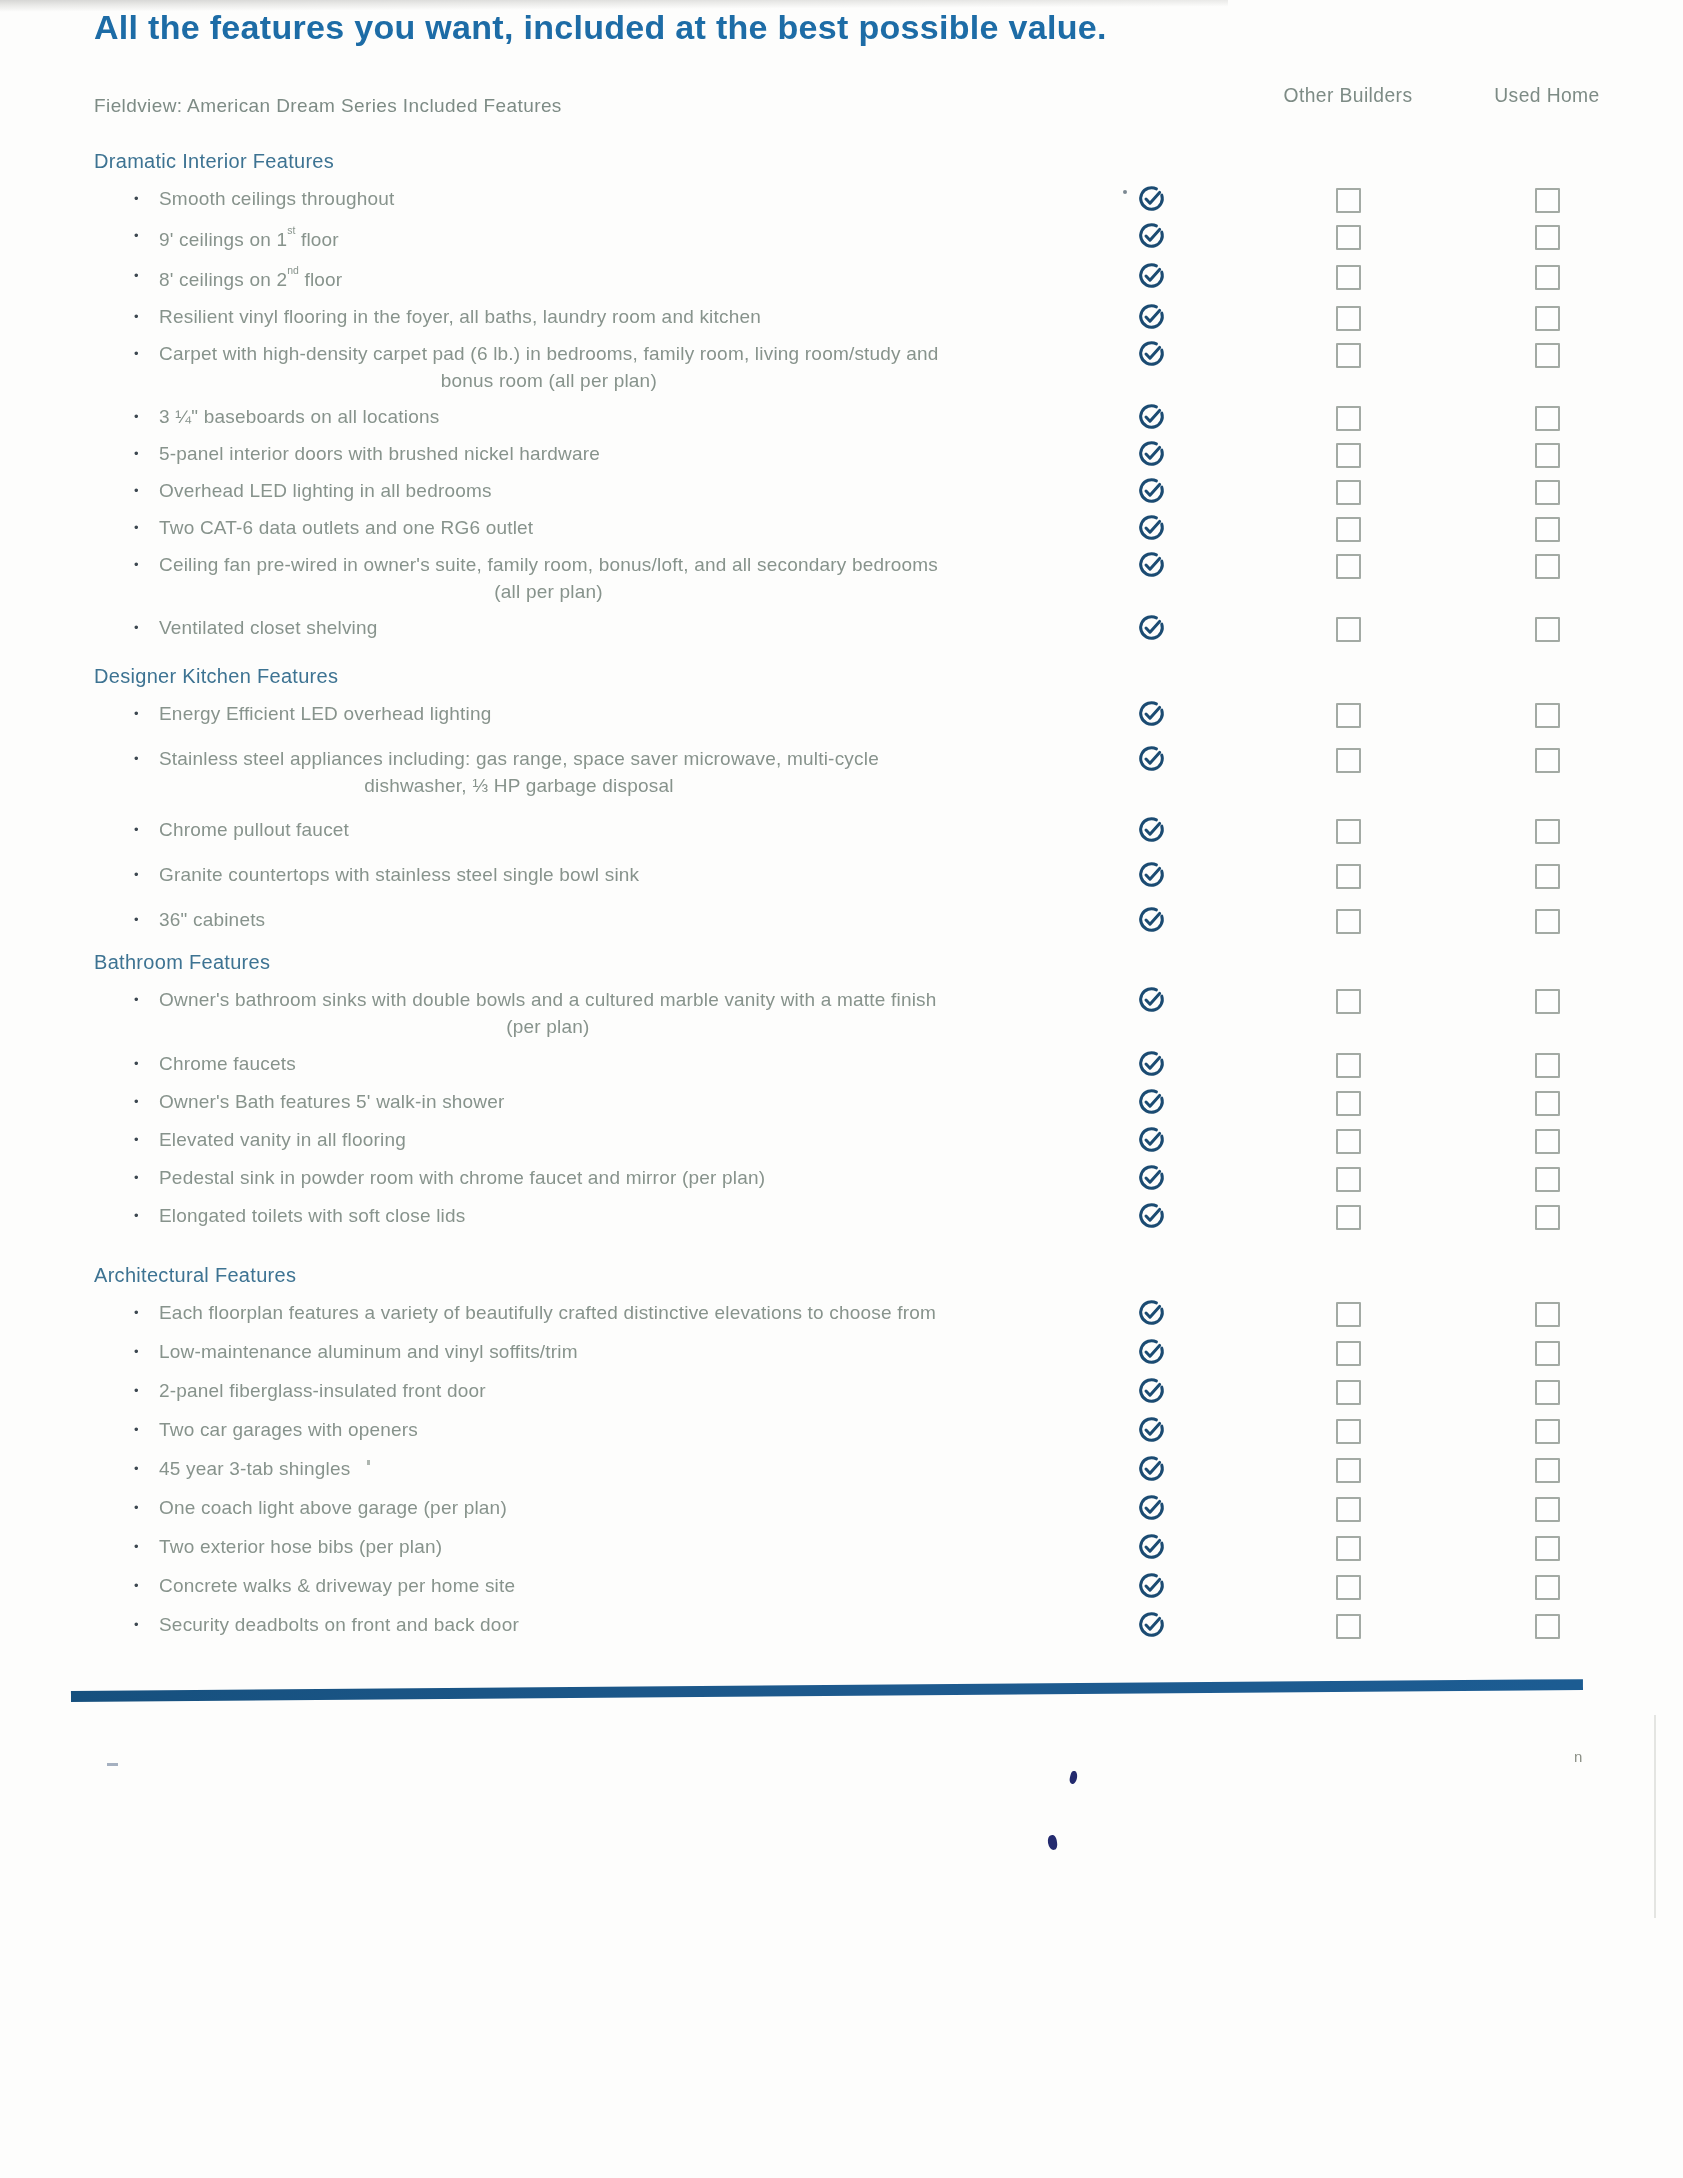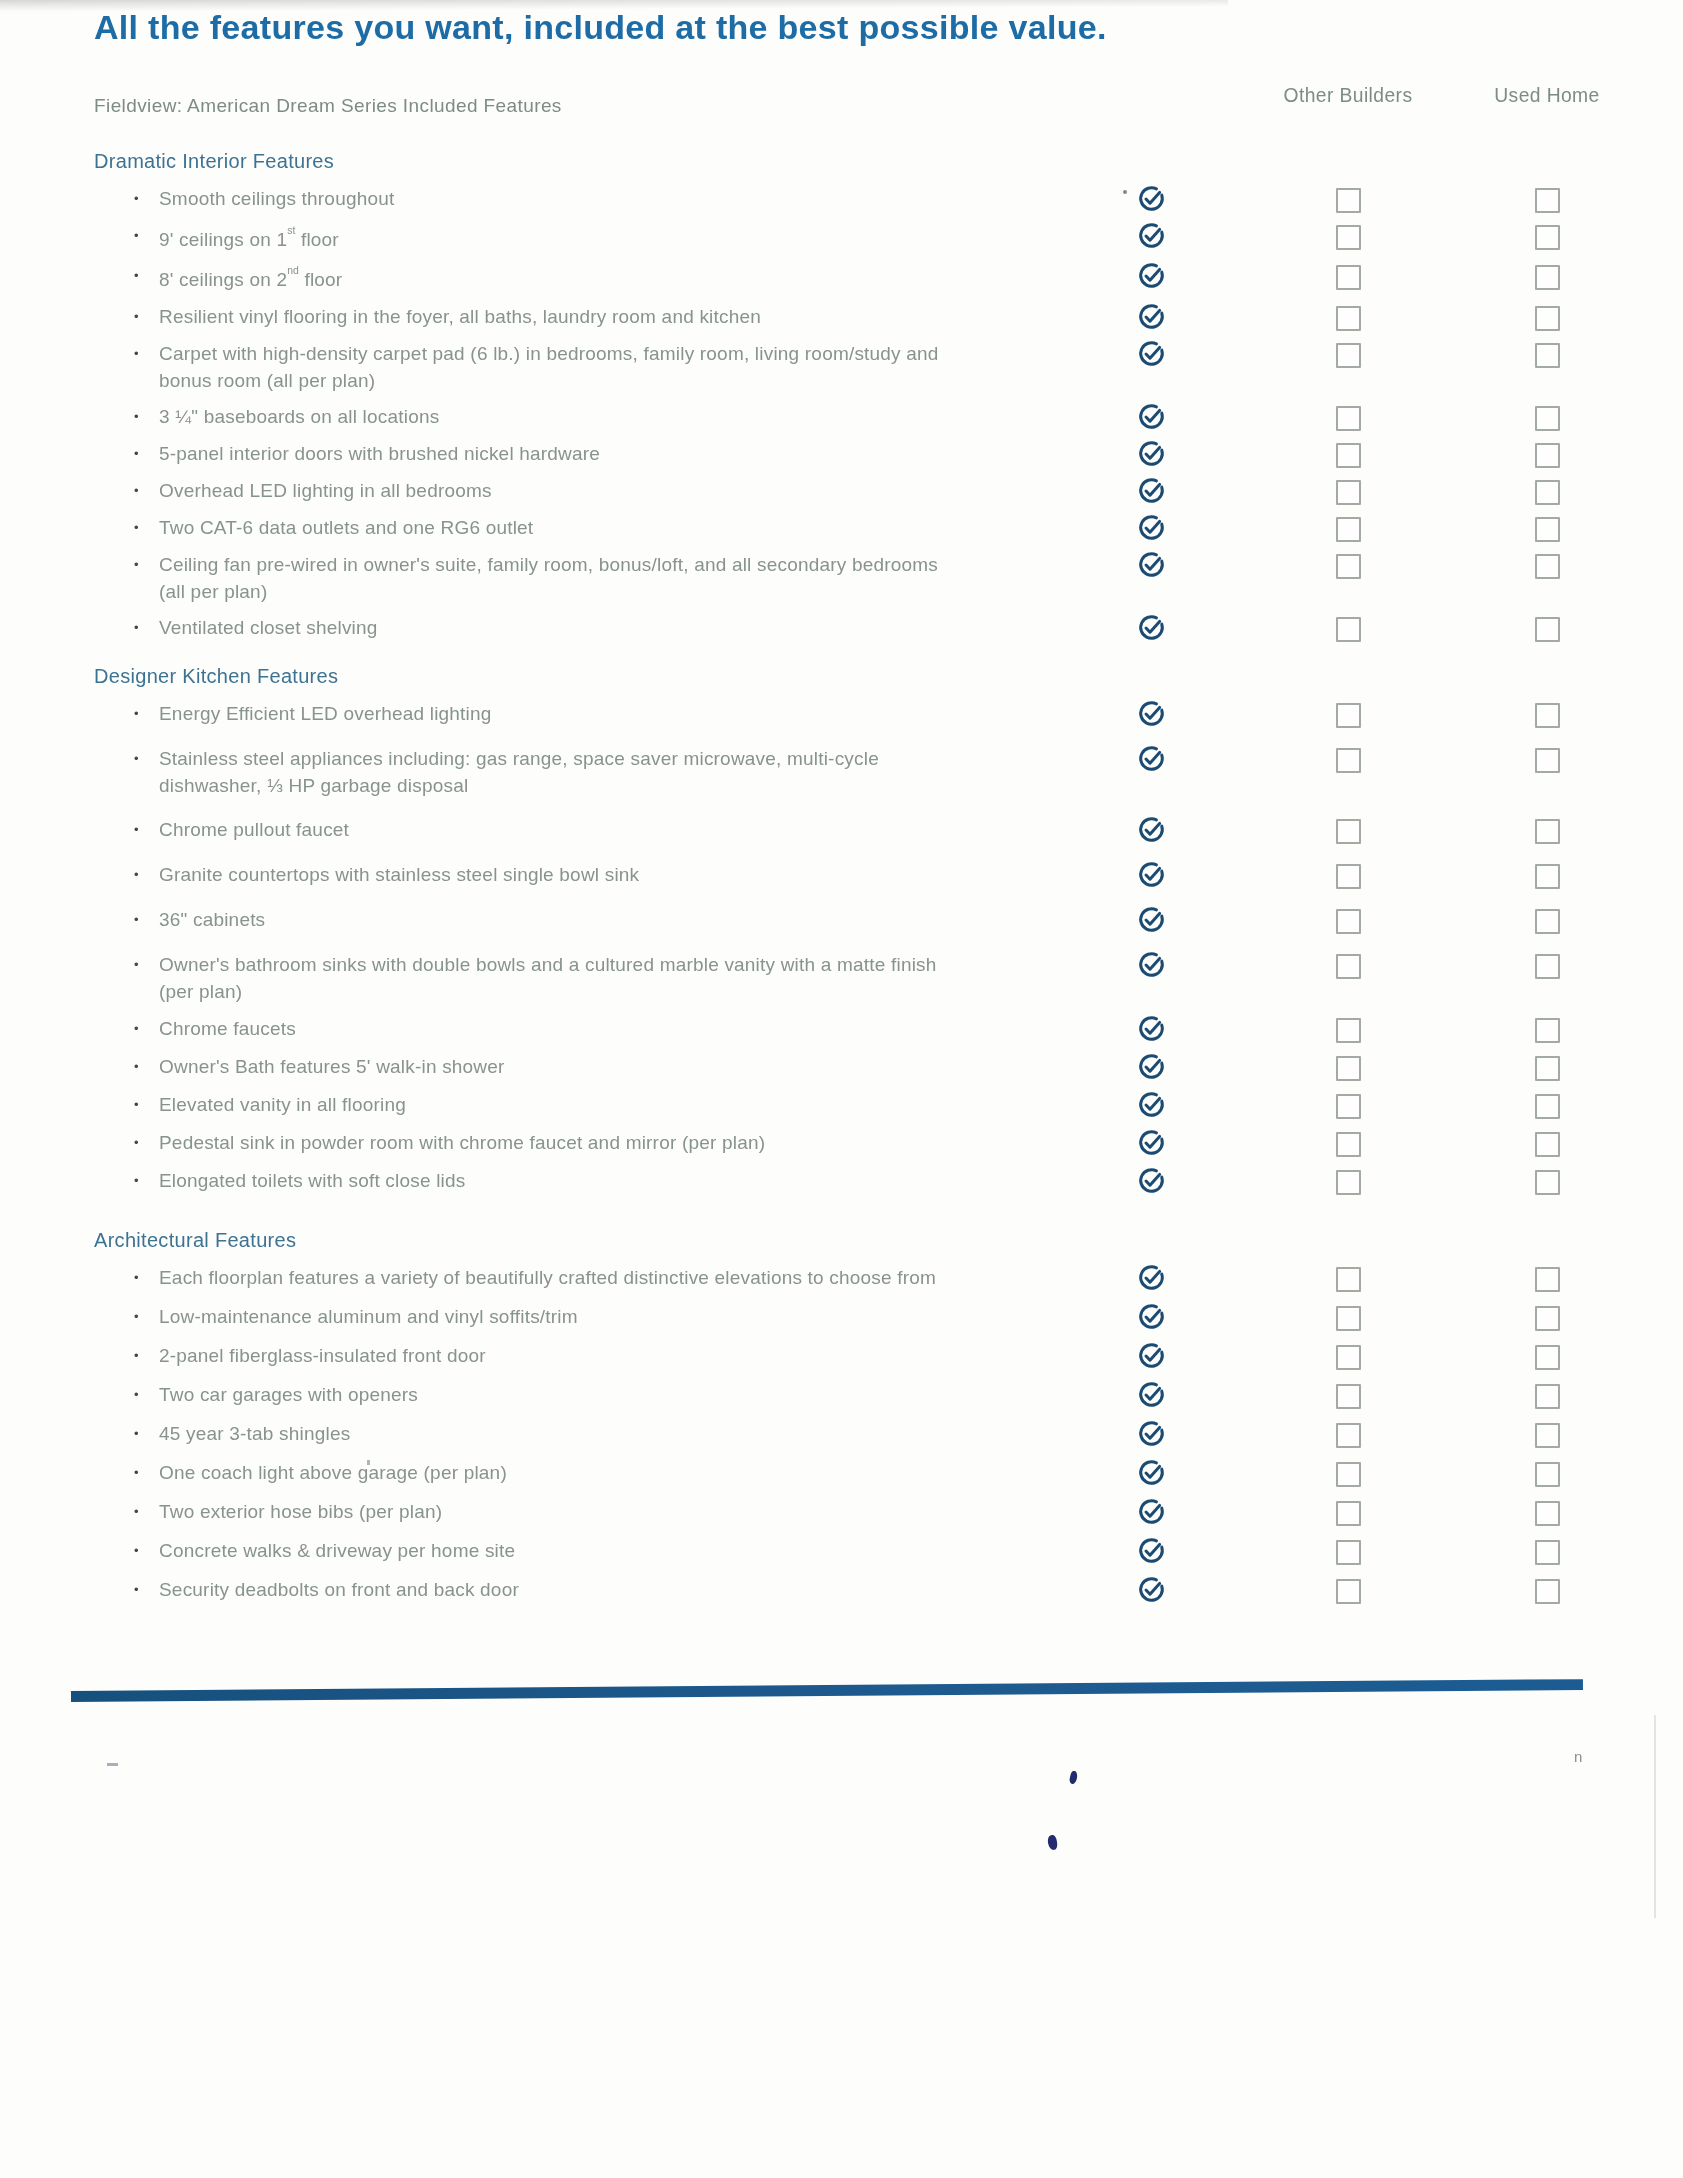--- a/index.html
+++ b/index.html
@@ -68,21 +68,21 @@
     padding-left:40px;
     display:flex;align-items:flex-start;
     font-size:19px;line-height:27px;letter-spacing:0.2px;
     color:var(--body-gray);
   }
   .bullet{
     flex:0 0 25px;
     font-size:13px;line-height:27px;
     color:var(--bullet-dark);
   }
-  .txt{white-space:pre-line;}
+  .txt{white-space:pre-line;text-align:center;}
   .txt sup{font-size:.55em;position:relative;top:-.5em;letter-spacing:0;}
   .cell{display:flex;justify-content:center;align-items:flex-start;}
   .check{display:inline-block;width:27px;height:27px;margin-top:0;color:var(--check-navy);}
   .check svg{display:block;}
   .cb{
     display:inline-block;width:21px;height:21px;margin-top:3px;
     border:2.2px solid var(--checkbox-gray);
     border-radius:1px;
     background:rgba(255,255,255,.6);
   }
@@ -460,20 +460,21 @@
       <span class="cb"></span>
     </div>
     <div class="cell">
       <span class="cb"></span>
     </div>
   </div>
 </div>
   </section>
 
   <section class="sec s2">
+    <h2 class="sec-title">Bathroom Features</h2>
     <div class="rows">
   <div class="row">
     <div class="ftext">
       <span class="bullet">•</span>
       <span class="txt">Owner's bathroom sinks with double bowls and a cultured marble vanity with a matte finish
 (per plan)</span>
     </div>
     <div class="cell">
       <span class="check">
         <svg viewBox="0 0 27 27" width="27" height="27" aria-hidden="true">

